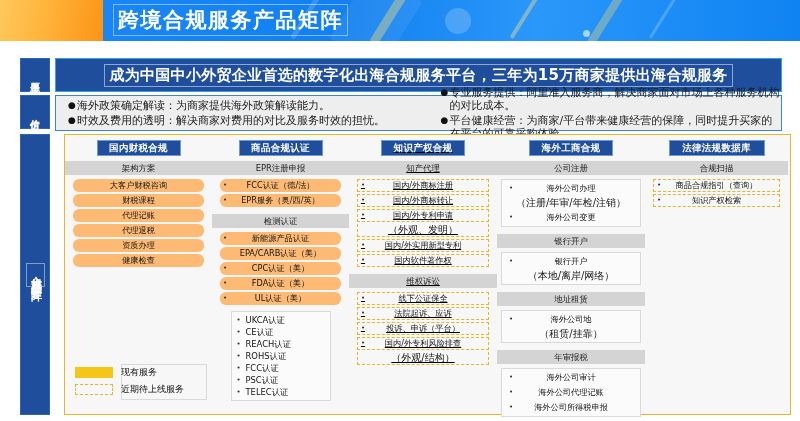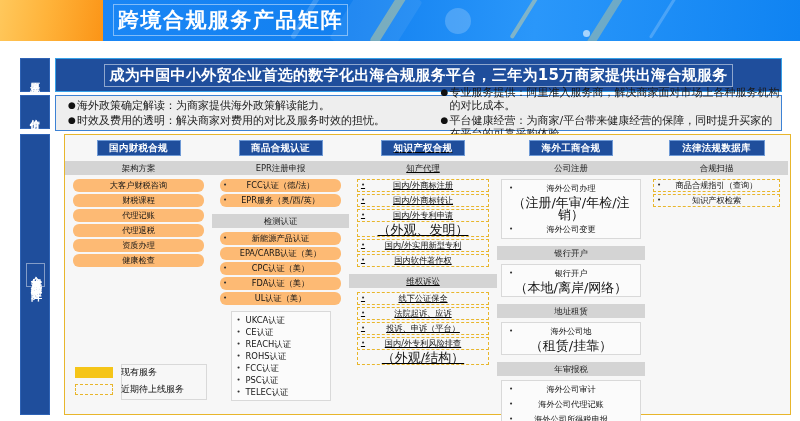--- a/index.html
+++ b/index.html
@@ -115,21 +115,21 @@
     display:flex; align-items:center; margin:2px 4px;
     height:13px; font-size:8.2px; color:#141414; line-height:13px;
   }
   .item .bl { width:10px; flex:0 0 10px; text-align:center; font-size:7px; color:#333; }
   .item .tx { flex:1; text-align:center; padding-right:10px; }
   .item.solid { background:#fdba74;border-radius:6px; }
   .item.dashed { border:1px dashed #e8b62c; background:transparent; }
   .item.plain  { background:transparent; }
 
   .sub {
-    font-size:13px; color:#141414; text-align:center; line-height:12px; margin:0 4px 2px 4px;
+    font-size:10px; color:#141414; text-align:center; line-height:12px; margin:0 4px 2px 4px;
   }
   .sub.dashed { border:1px dashed #e8b62c; border-top:none; }
 
   .plainlist {
     margin:6px auto 0 auto; width:100px; border:1px solid #d9d9d9; background:#fbfbfb;
     padding:2px 0;
   }
   .plainlist .item { margin:0 2px; height:12px; font-size:8.4px; }
   .plainlist .tx { text-align:left; padding-left:2px; padding-right:0; }
 

